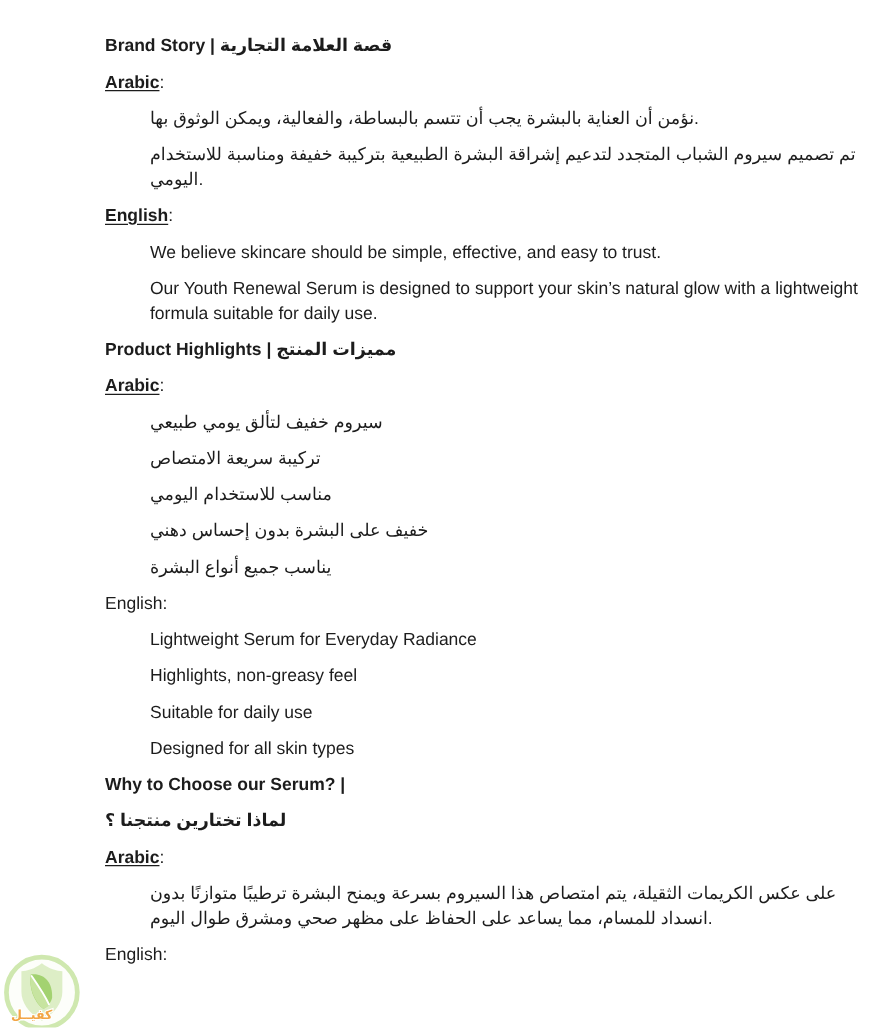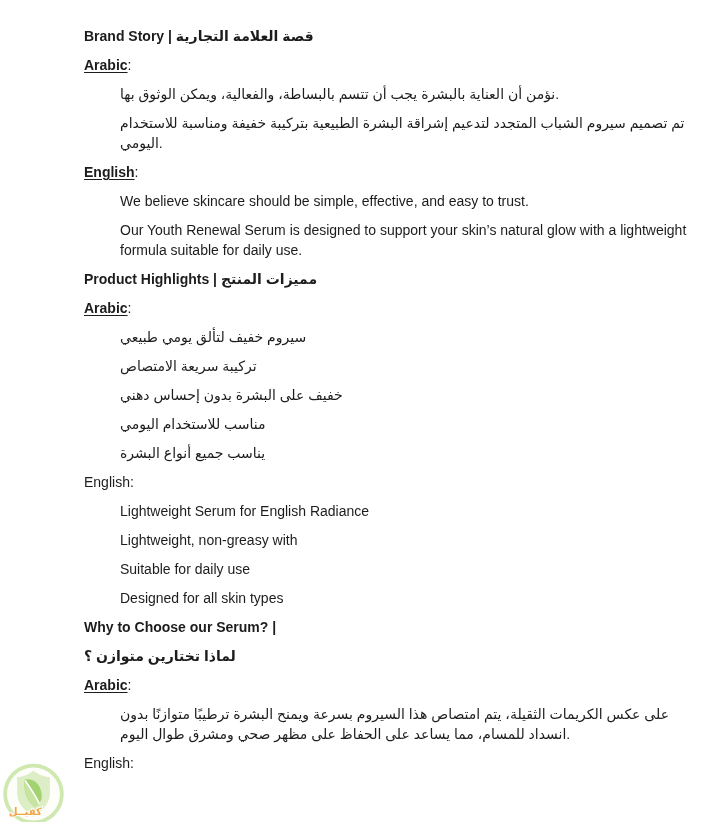--- a/index.html
+++ b/index.html
@@ -46,33 +46,33 @@
 
   <p class="blk para">We believe skincare should be simple, effective, and easy to trust.</p>
   <p class="blk para">Our Youth Renewal Serum is designed to support your skin’s natural glow with a lightweight formula suitable for daily use.</p>
 
   <p class="blk heading">Product Highlights | مميزات المنتج</p>
 
   <p class="blk label"><span class="u">Arabic</span><span>:</span></p>
 
   <p class="blk para">سيروم خفيف لتألق يومي طبيعي</p>
   <p class="blk para">تركيبة سريعة الامتصاص</p>
+  <p class="blk para">مناسب للاستخدام اليومي</p>
   <p class="blk para">خفيف على البشرة بدون إحساس دهني</p>
-  <p class="blk para">مناسب للاستخدام اليومي</p>
   <p class="blk para">يناسب جميع أنواع البشرة</p>
 
   <p class="blk label"><span>English</span><span>:</span></p>
 
-  <p class="blk para">Lightweight Serum for English Radiance</p>
-  <p class="blk para">Lightweight, non-greasy with</p>
+  <p class="blk para">Lightweight Serum for Everyday Radiance</p>
+  <p class="blk para">Highlights, non-greasy feel</p>
   <p class="blk para">Suitable for daily use</p>
   <p class="blk para">Designed for all skin types</p>
 
   <p class="blk heading">Why to Choose our Serum? |</p>
-  <p class="blk heading">لماذا تختارين متوازن ؟</p>
+  <p class="blk heading">لماذا تختارين منتجنا ؟</p>
 
   <p class="blk label"><span class="u">Arabic</span><span>:</span></p>
 
   <p class="blk para">على عكس الكريمات الثقيلة، يتم امتصاص هذا السيروم بسرعة ويمنح البشرة ترطيبًا متوازنًا بدون انسداد للمسام، مما يساعد على الحفاظ على مظهر صحي ومشرق طوال اليوم.</p>
 
   <p class="blk label"><span>English</span><span>:</span></p>
 
 </div>
 
 <div class="watermark">

